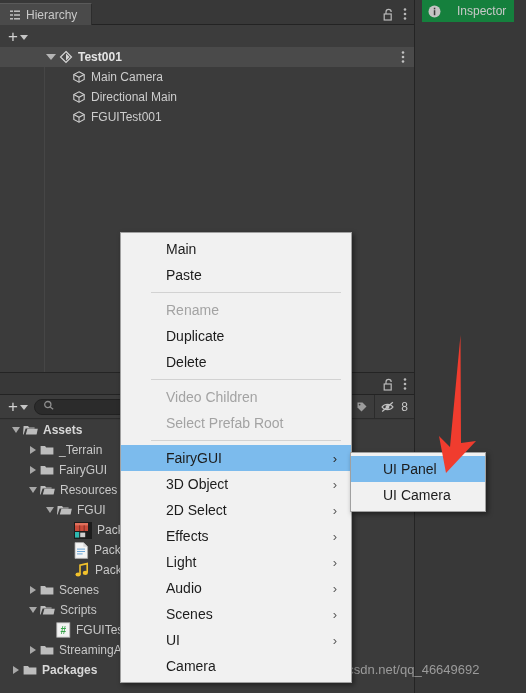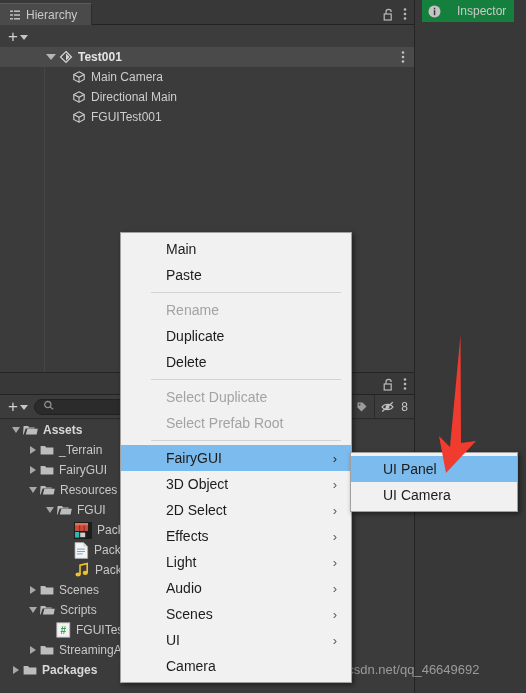--- a/index.html
+++ b/index.html
@@ -174,21 +174,21 @@
     transform: translateY(-50%);
     font-size: 13px; color: #5a5a5a;
   }
   .mi.hl .chev { color: #2a2a2a; }
   .msep { height: 1px; background: #d2d2d2; margin: 4px 10px 4px 30px; }
 
   
   #submenu {
     position: absolute;
     left: 350px; top: 452px;
-    width: 168px;
+    width: 136px;
     background: #f1f1f1;
     border: 1px solid #a0a0a0;
     box-shadow: 2px 2px 5px rgba(0,0,0,0.45);
     padding: 3px 0;
     z-index: 50;
   }
   #submenu .mi { padding-left: 32px; height: 26px; }
 
   
   #redarrow { position: absolute; left: 398px; top: 333px; z-index: 60; pointer-events: none; }
@@ -557,21 +557,21 @@
     </div>
     <div class="mi">
       <span>Duplicate</span>
     </div>
     <div class="mi">
       <span>Delete</span>
     </div>
     <div class="msep"></div>
 
     <div class="mi disabled">
-      <span>Select Duplicate</span>
+      <span>Video Children</span>
     </div>
     <div class="mi disabled">
       <span>Select Prefab Root</span>
     </div>
     <div class="msep"></div>
 
     <div class="mi hl">
       <span>FairyGUI</span>
       <span class="chev">›</span>
     </div>

